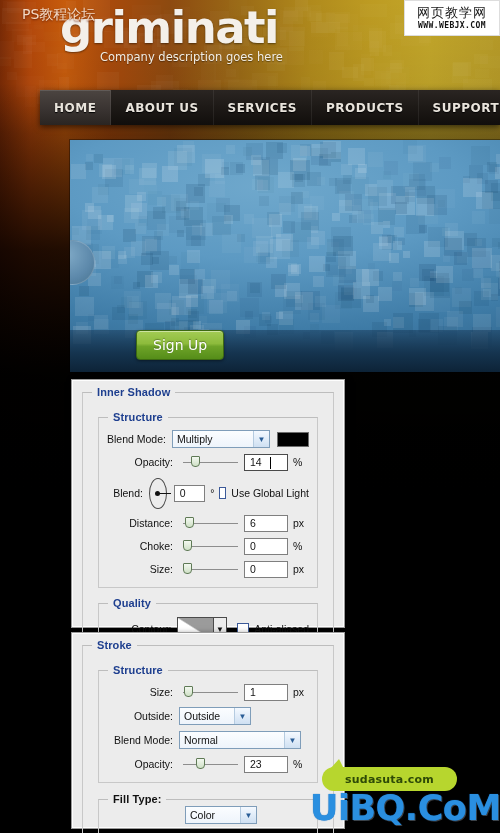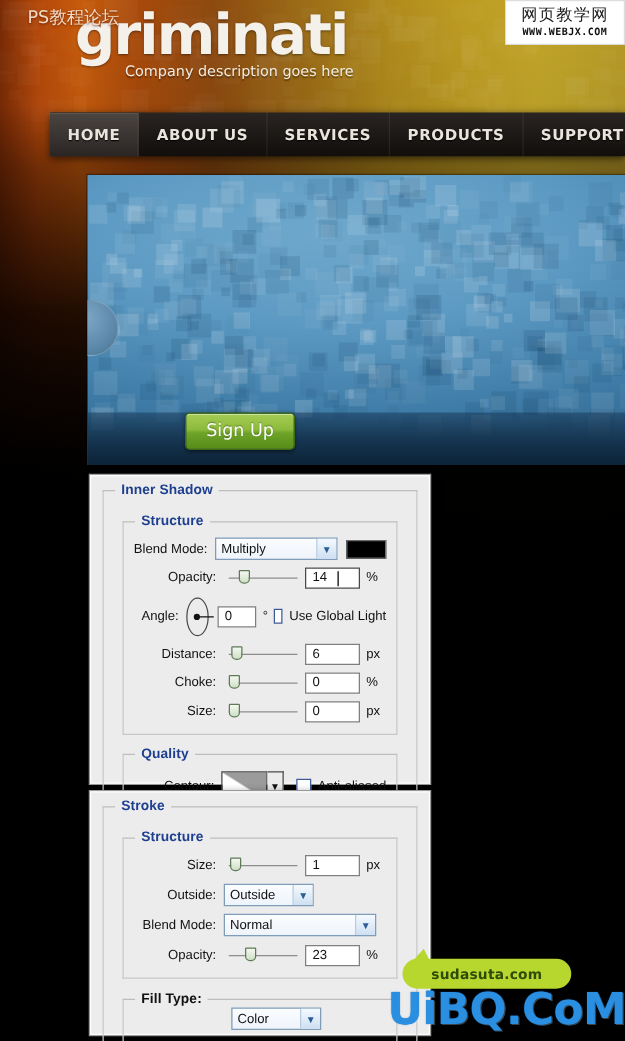--- a/index.html
+++ b/index.html
@@ -139,21 +139,21 @@
     left: -20px; top: 100px;
     width: 45px; height: 45px;
     border-radius: 50%;
     background: radial-gradient(circle at 38% 32%, #7fa9c6 0%, #5d89ab 60%, #47738f 100%);
     border: 1px solid rgba(255,255,255,.18);
     cursor: pointer;
   }
 
   #banner-buttons {
     position: absolute;
-    left: 78px; bottom: 12px;
+    left: 66px; bottom: 12px;
     display: flex;
     gap: 13px;
   }
   .btn-green {
     height: 30px;
     padding: 0 16px;
     display: flex;
     align-items: center;
     gap: 8px;
     border-radius: 4px;
@@ -1070,21 +1070,21 @@
           <div class="knob" style="left:14%"></div>
         </div>
         <div class="num focused">
           <span>14</span>
           <span class="caret-bar"></span>
         </div>
         <div class="unit">%</div>
       </div>
 
       <div class="row" style="height:34px;margin-top:4px">
-        <div class="lbl">Angle:</div>
+        <div class="lbl">Blend:</div>
         <div class="dial">
           <div class="hand"></div>
           <div class="hub"></div>
         </div>
         <div class="num" style="width:52px">
           <span>0</span>
         </div>
         <div class="unit">°</div>
         <div class="chk"></div>
         <div class="chk-label">Use Global Light</div>

